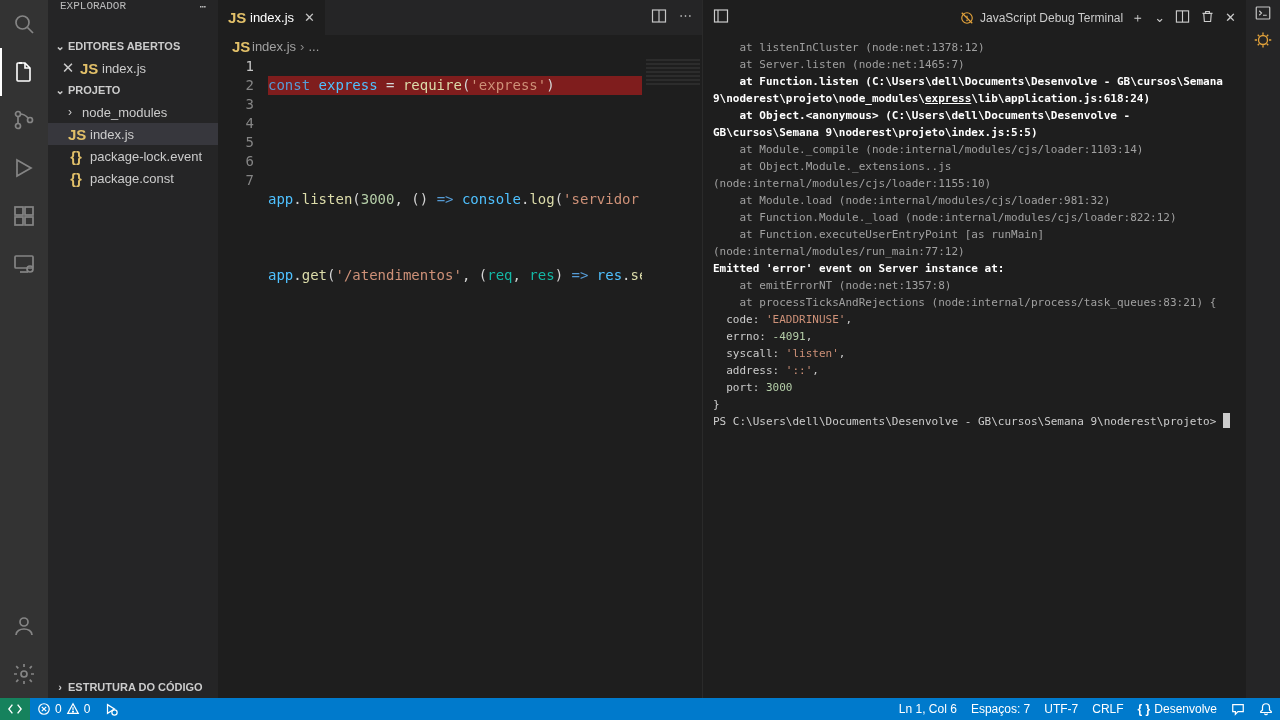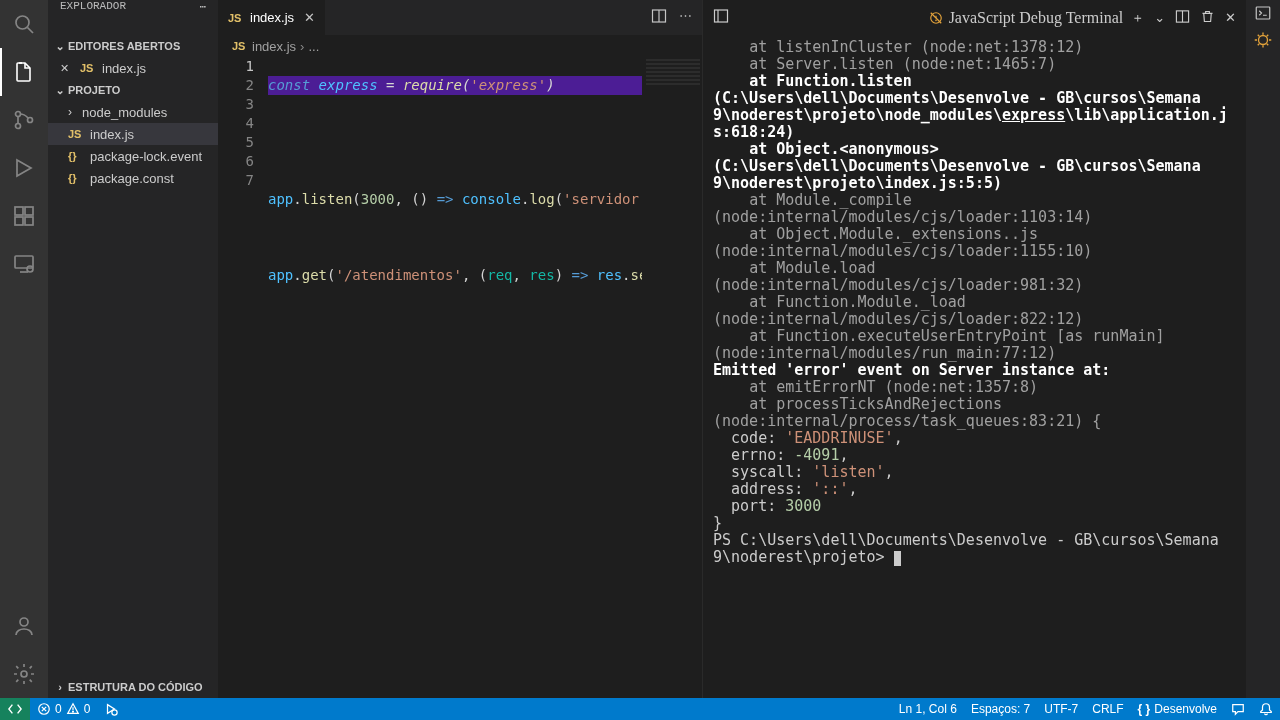--- a/index.html
+++ b/index.html
@@ -69,21 +69,21 @@
 .section-header .chevron { width: 16px; text-align: center; color: #cccccc; }
 .file-list .file-row {
   display: flex;
   align-items: center;
   height: 22px;
   padding-left: 20px;
   cursor: pointer;
 }
 .file-row.open-editor { padding-left: 12px; }
 .file-row.selected { background: #37373d; }
-.file-icon { width: 16px; margin-right: 6px; font-size: 11px; }
+.file-icon { width: 16px; text-align: center; margin-right: 6px; font-size: 15px; }
 .file-icon.js { color: #e2c069; font-weight: bold; }
 .file-icon.json { color: #e2c069; font-weight: bold; }
 .file-icon.close { color: #cccccc; margin-right: 4px; }
 .file-row .chev { width: 14px; color: #cccccc; font-size: 12px; }
 
 .editor-col {
   flex: 1;
   display: flex;
   flex-direction: column;
   min-width: 0;
@@ -134,21 +134,21 @@
 }
 .gutter .ln.active { color: #c6c6c6; }
 .code {
   flex: 1;
   font-family: Consolas, monospace;
   font-size: 14px;
   line-height: 19px;
   white-space: pre;
   overflow: hidden;
 }
-.code .line.active { background: #4c1d95; font-style: italic; }
+.code .line.active { background: #7f1d1d; }
 .minimap {
   width: 60px;
   background: #1e1e1e;
   position: relative;
 }
 .minimap-inner {
   position: absolute;
   top: 2px;
   right: 2px;
   width: 54px;
@@ -176,28 +176,28 @@
 .terminal-header {
   height: 35px;
   padding: 0 10px;
   display: flex;
   align-items: center;
   justify-content: flex-end;
   gap: 8px;
   color: #cccccc;
 }
 .terminal-header .left-icon { margin-right: auto; }
-.term-name { display: flex; align-items: center; gap: 6px; font-size: 16px; font-family: Liberation Serif, serif; }
+.term-name { display: flex; align-items: center; gap: 6px; font-size: 12px; }
 .term-icons { display: flex; gap: 10px; align-items: center; }
 .term-icons span, .terminal-header .left-icon { cursor: pointer; }
 .terminal-body {
   flex: 1;
   padding: 4px 10px;
   font-family: Consolas, monospace;
-  font-size: 15px;
+  font-size: 11px;
   line-height: 17px;
   color: #cccccc;
   overflow: hidden;
   word-wrap: break-word;
   white-space: pre-wrap;
 }
 .terminal-body .tf { color: #a0a0a0; }
 .terminal-body .tb { color: #ffffff; font-weight: bold; }
 .terminal-body .ts { color: #ce9178; }
 .terminal-body .tn { color: #b5cea8; }

